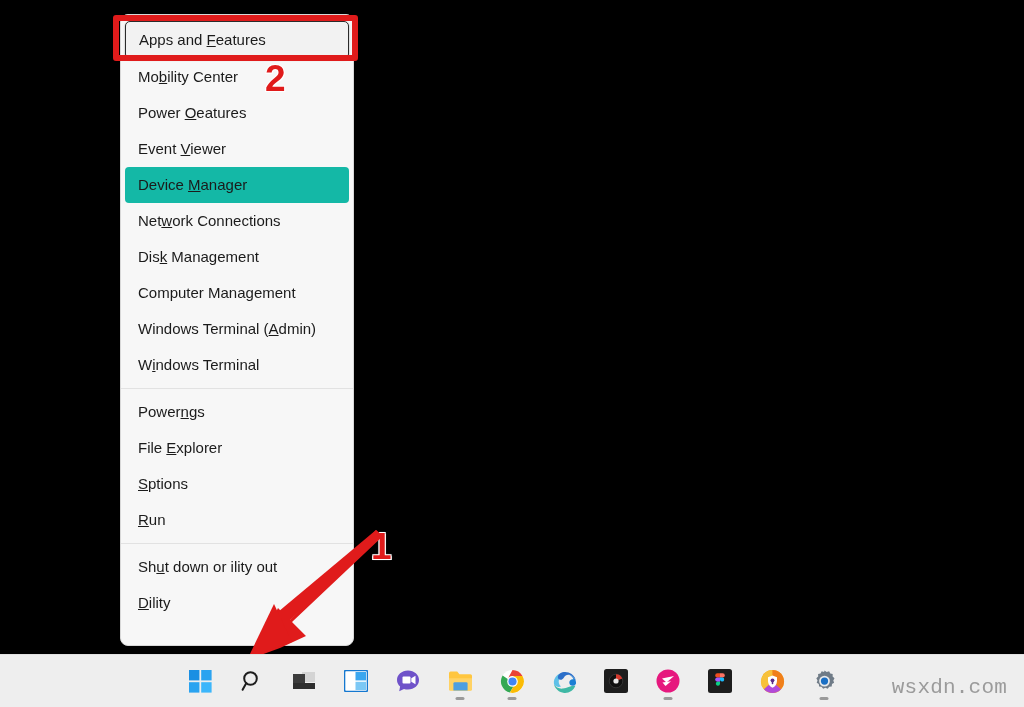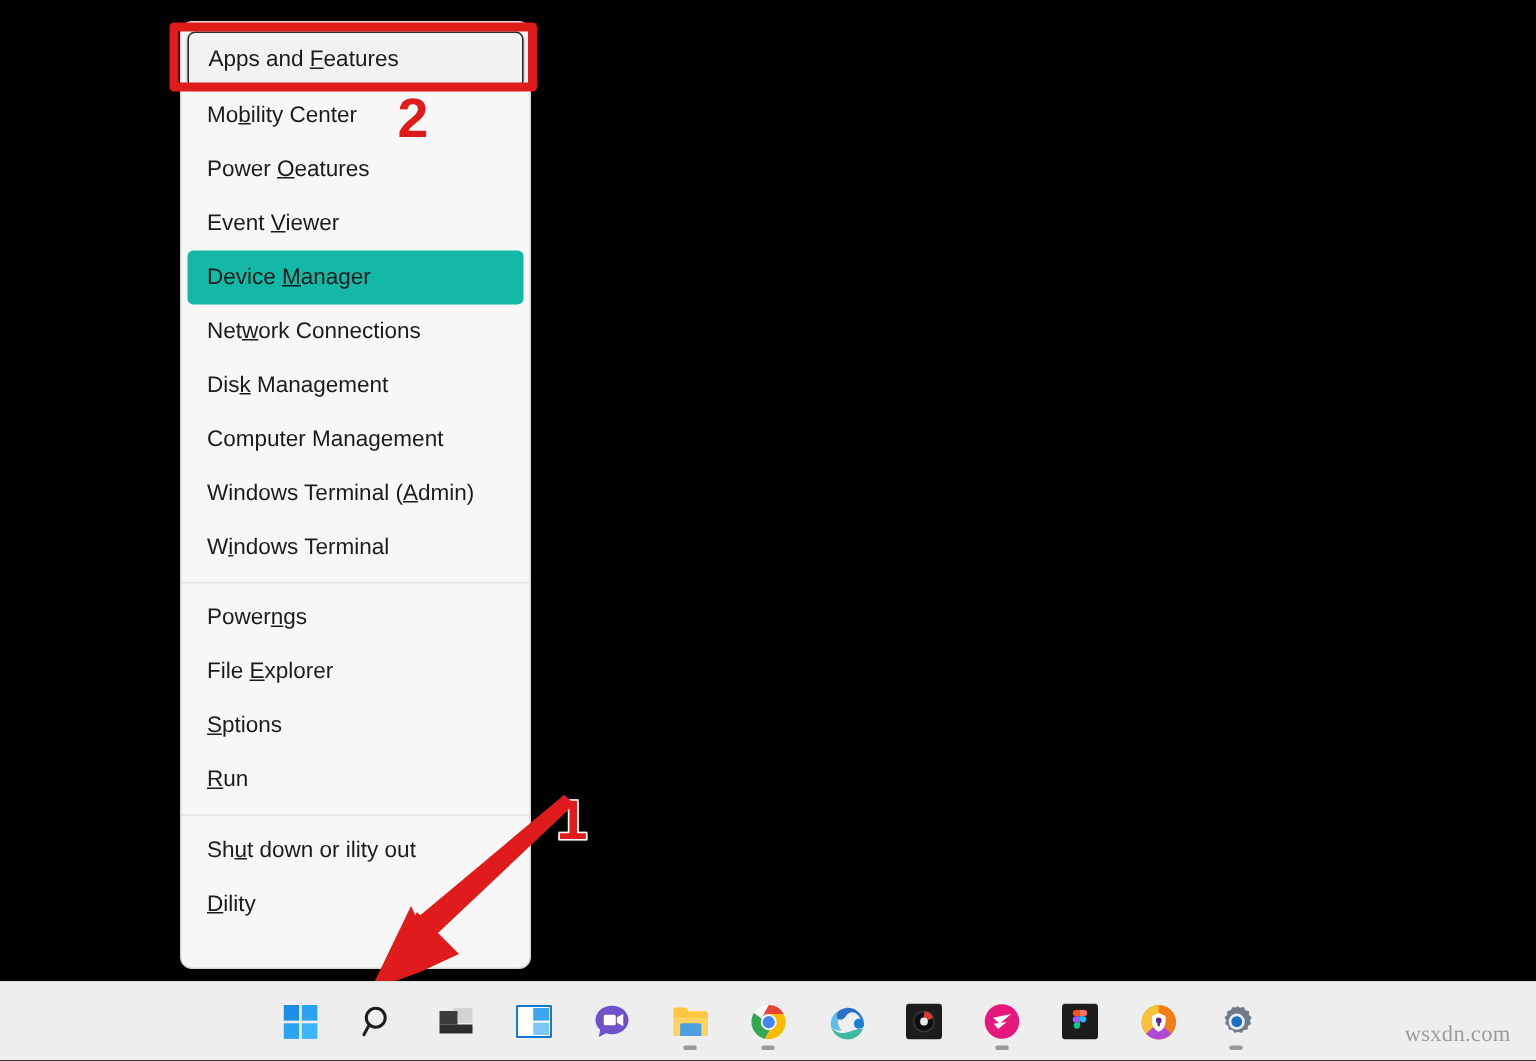--- a/index.html
+++ b/index.html
@@ -151,22 +151,22 @@
     height: 3px;
     border-radius: 2px;
     background: #9a9a9a;
   }
 
   
   #watermark {
     position: absolute;
     right: 17px;
     bottom: 8px;
-    font-family: Liberation Serif, serif;
-    font-size: 15px;
+    font-family: Liberation Mono, monospace;
+    font-size: 21px;
     color: #9b9b9b;
     letter-spacing: 0.2px;
   }
 </style>
 </head>
 <body>
 
 <div id="desktop"></div>
 
 <div id="winx-menu">

